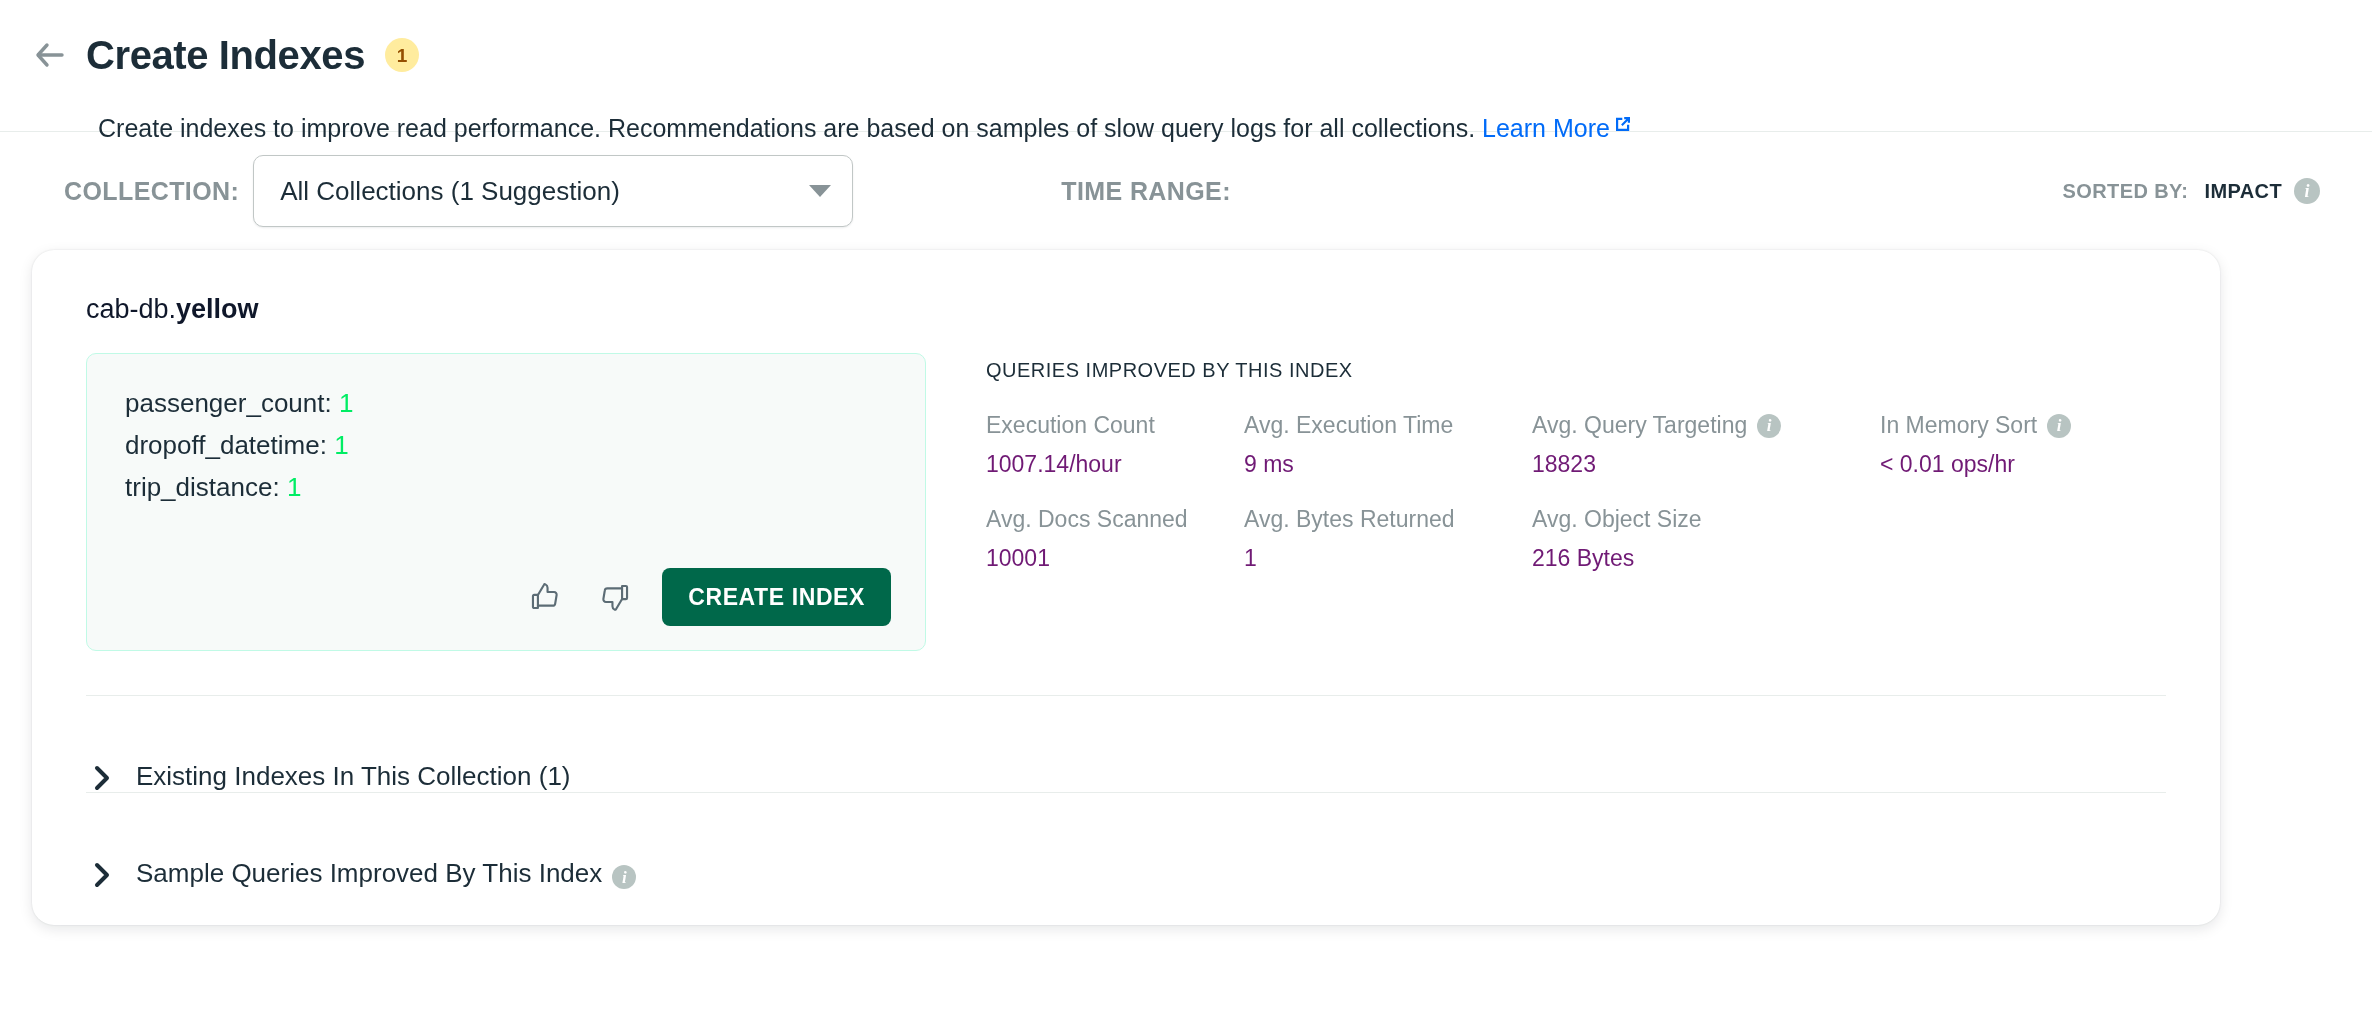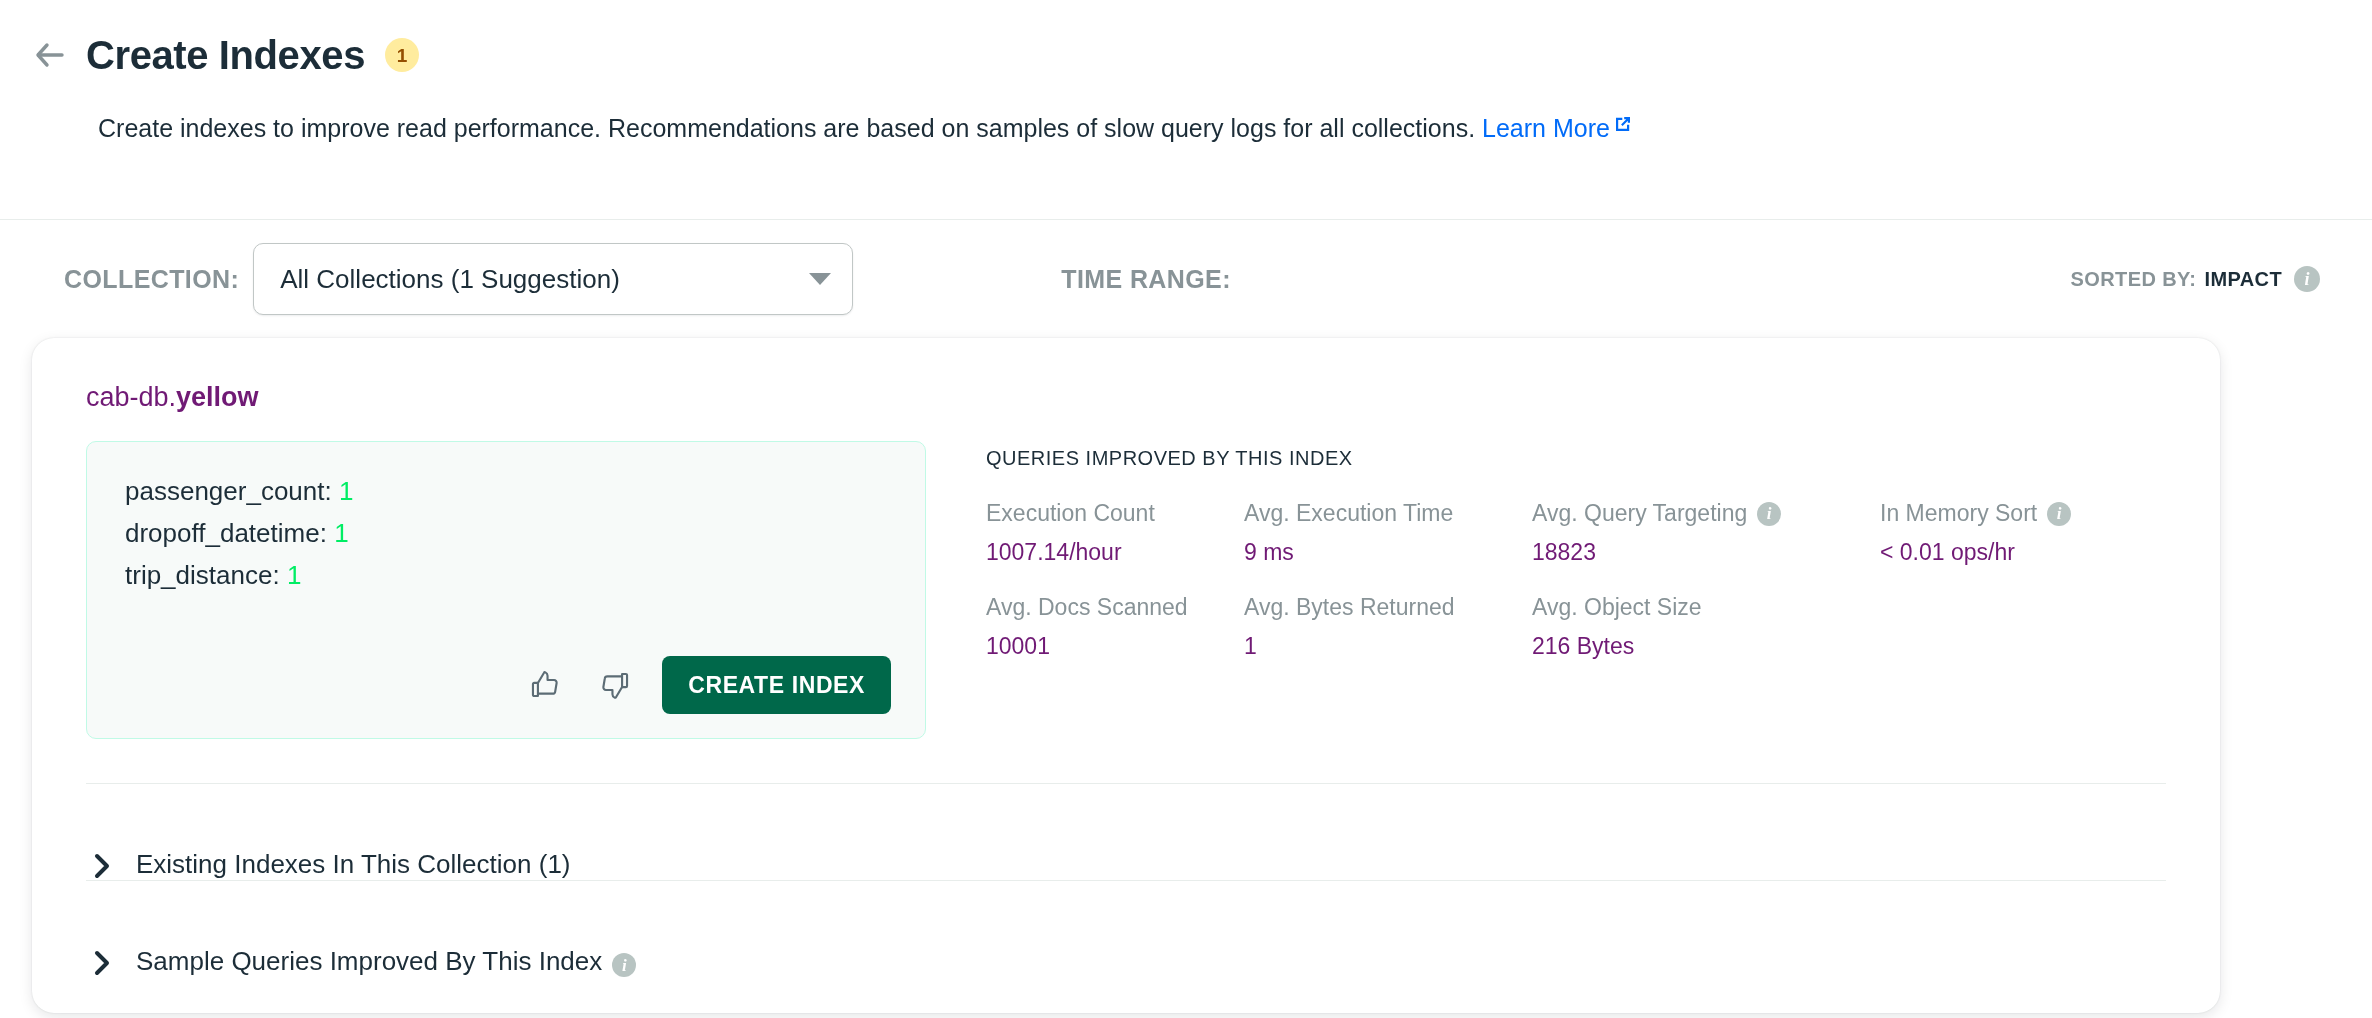--- a/index.html
+++ b/index.html
@@ -10,21 +10,21 @@
     background: #ffffff;
     font-family: "Liberation Sans", sans-serif;
     overflow: hidden;
   }
 
   
   .page-header {
     padding: 24px 0 0 0;
     background: #ffffff;
     border-bottom: 1px solid #e8edeb;
-    height: 220px;
+    height: 132px;
     position: relative;
   }
 
   .title-row {
     display: flex;
     align-items: center;
     padding-left: 28px;
     height: 62px;
   }
 
@@ -150,21 +150,21 @@
     font-size: 20px;
     font-weight: bold;
     color: #889397;
     letter-spacing: 0.4px;
   }
   .sorted-value {
     font-size: 20px;
     font-weight: bold;
     color: #1c2d38;
     letter-spacing: 0.4px;
-    margin-left: 8px;
+    margin-left: 16px;
   }
 
   .info-icon {
     display: inline-flex;
     align-items: center;
     justify-content: center;
     width: 26px; height: 26px;
     border-radius: 50%;
     background: #b8c4c2;
     color: #ffffff;
@@ -185,21 +185,21 @@
   .suggestion-card {
     background: #ffffff;
     border-radius: 22px;
     box-shadow: 0 4px 14px rgba(6,22,33,0.10), 0 0 2px rgba(6,22,33,0.12);
     padding: 44px 54px 0 54px;
     position: relative;
   }
 
   .namespace {
     font-size: 27px;
-    color: #701a75;
+    color: #0f172a;
     margin-bottom: 28px;
   }
   .namespace .db   { font-weight: normal; }
   .namespace .coll { font-weight: bold; }
 
   .card-body {
     display: flex;
     align-items: flex-start;
   }
 

